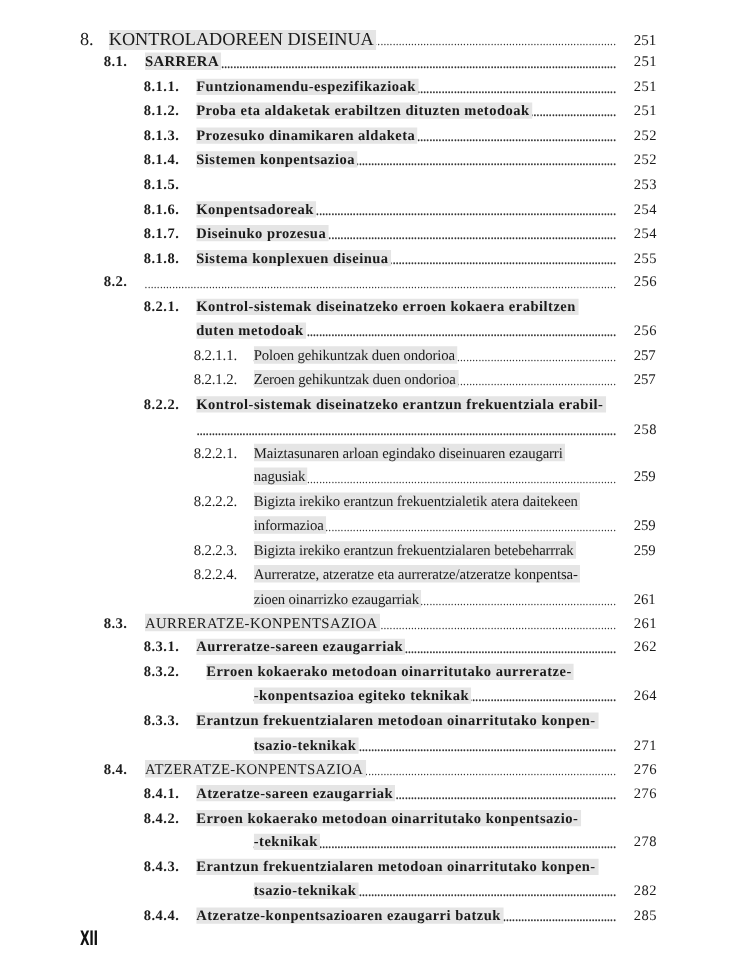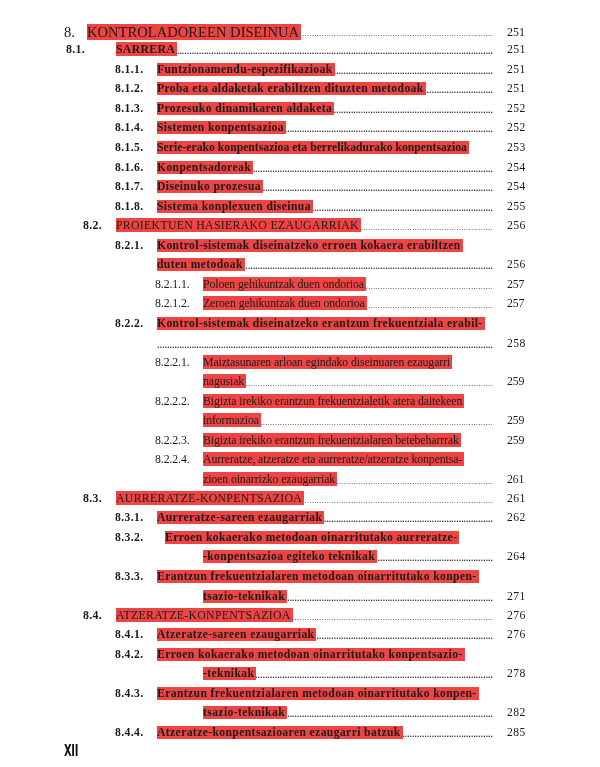--- a/index.html
+++ b/index.html
@@ -2,21 +2,21 @@
 <html><head>
 <meta charset="utf-8">
 <style>
   html, body { margin: 0; padding: 0; background: #ffffff; }
   body { width: 600px; height: 767px; position: relative; overflow: hidden;
          font-family: "Liberation Serif", "DejaVu Serif", serif; color: #1a1a1a; }
   .toc { position: absolute; left: 0; top: 0; width: 600px; }
   .line { position: absolute; height: 19.5px; line-height: 19.5px; font-size: 11.6px; white-space: nowrap; }
   .num { position: absolute; top: 0; }
   .txt { position: absolute; top: 0; overflow: hidden; }
-  .txt .label { background: #ef4444; padding-right: 2px; position: relative; z-index: 1; margin-top: 20px; }
+  .txt .label { background: #e5e5e5; padding-right: 2px; position: relative; z-index: 1; margin-top: 20px; }
   .leader { position: absolute; top: 0; height: 19.5px; overflow: hidden; color: #333; letter-spacing: 0.2px; font-size: 9px; }
   .leader::before { content: "....................................................................................................................................................................................................................................................................................."; position: absolute; right: 0; bottom: 4px; line-height: 9px; }
   .page { position: absolute; top: 0; left: 507px; width: 24px; text-align: left; }
   .bold { font-weight: bold; }
   .lvl1 { font-size: 14.6px; height: 22px; line-height: 22px; }
   .lvl1 .leader { height: 22px; }
   .lvl1 .leader::before { bottom: 5px; }
   .lvl1 .page { font-size: 12px; }
   .lvl2 { font-size: 11.8px; letter-spacing: 0.3px; }
   .lvl3 { font-size: 11.6px; letter-spacing: 0.4px; }
@@ -32,21 +32,21 @@
   <div class="line lvl1" style="top:21px;left:0;width:600px;">
     <span class="num" style="left:64px;">8.</span>
     <span class="leader" style="left:290px;width:203px;"></span>
     <span class="txt" style="left:87px;">
       <span class="label">KONTROLADOREEN DISEINUA</span>
     </span>
     <span class="page">251</span>
   </div>
 
   <div class="line lvl2 bold" style="top:40px;left:0;width:600px;">
-    <span class="num" style="left:66px;font-family:Liberation Serif, serif;">8.1.</span>
+    <span class="num" style="left:83px;font-family:Liberation Serif, serif;">8.1.</span>
     <span class="leader" style="left:116px;width:377px;"></span>
     <span class="txt" style="left:116px;"><span class="label">SARRERA</span></span>
     <span class="page" style="font-weight:normal;">251</span>
   </div>
 
   <div class="line lvl3 bold" style="top:60px;left:0;width:600px;">
     <span class="num" style="left:115px;">8.1.1.</span>
     <span class="leader" style="left:157px;width:336px;"></span>
     <span class="txt" style="left:157px;"><span class="label">Funtzionamendu-espezifikazioak</span></span>
     <span class="page" style="font-weight:normal;">251</span>
@@ -68,21 +68,20 @@
 
   <div class="line lvl3 bold" style="top:118px;left:0;width:556px;">
     <span class="num" style="left:115px;">8.1.4.</span>
     <span class="leader" style="left:157px;width:336px;"></span>
     <span class="txt" style="left:157px;"><span class="label">Sistemen konpentsazioa</span></span>
     <span class="page" style="font-weight:normal;">252</span>
   </div>
 
   <div class="line lvl3 bold" style="top:138px;left:0;width:600px;">
     <span class="num" style="left:115px;">8.1.5.</span>
-    <span class="txt" style="left:157px;letter-spacing:0.05px;"><span class="label">Serie-erako konpentsazioa eta berrelikadurako konpentsazioa</span></span>
     <span class="page" style="font-weight:normal;">253</span>
   </div>
 
   <div class="line lvl3 bold" style="top:158px;left:0;width:600px;">
     <span class="num" style="left:115px;">8.1.6.</span>
     <span class="leader" style="left:157px;width:336px;"></span>
     <span class="txt" style="left:157px;"><span class="label">Konpentsadoreak</span></span>
     <span class="page" style="font-weight:normal;">254</span>
   </div>
 
@@ -96,21 +95,20 @@
   <div class="line lvl3 bold" style="top:197px;left:0;width:600px;">
     <span class="num" style="left:115px;">8.1.8.</span>
     <span class="leader" style="left:157px;width:336px;"></span>
     <span class="txt" style="left:157px;"><span class="label">Sistema konplexuen diseinua</span></span>
     <span class="page" style="font-weight:normal;">255</span>
   </div>
 
   <div class="line lvl2" style="top:216px;left:0;width:600px;">
     <span class="num bold" style="left:83px;">8.2.</span>
     <span class="leader" style="left:116px;width:377px;"></span>
-    <span class="txt" style="left:116px;"><span class="label">PROIEKTUEN HASIERAKO EZAUGARRIAK</span></span>
     <span class="page">256</span>
   </div>
 
   <div class="line lvl3 bold" style="top:236px;left:0;width:600px;">
     <span class="num" style="left:115px;">8.2.1.</span>
     <span class="txt" style="left:157px;"><span class="label">Kontrol-sistemak diseinatzeko erroen kokaera erabiltzen</span></span>
   </div>
   <div class="line lvl3 bold" style="top:255px;left:0;width:600px;">
     <span class="leader" style="left:157px;width:336px;"></span>
     <span class="txt" style="left:157px;"><span class="label">duten metodoak</span></span>

